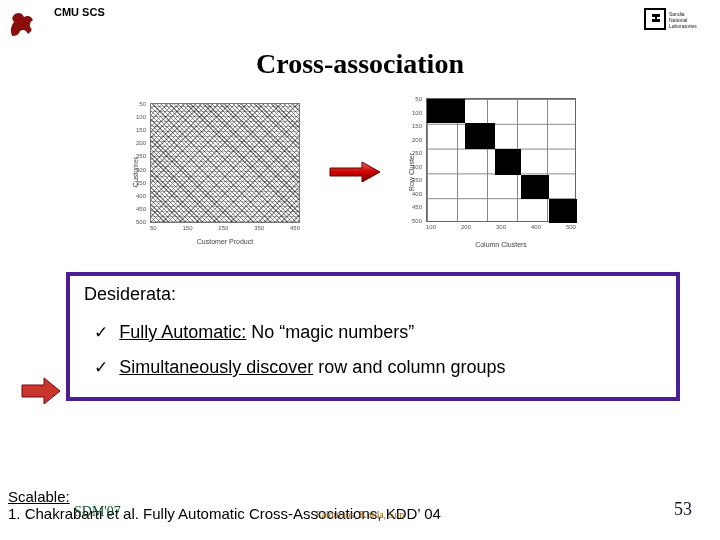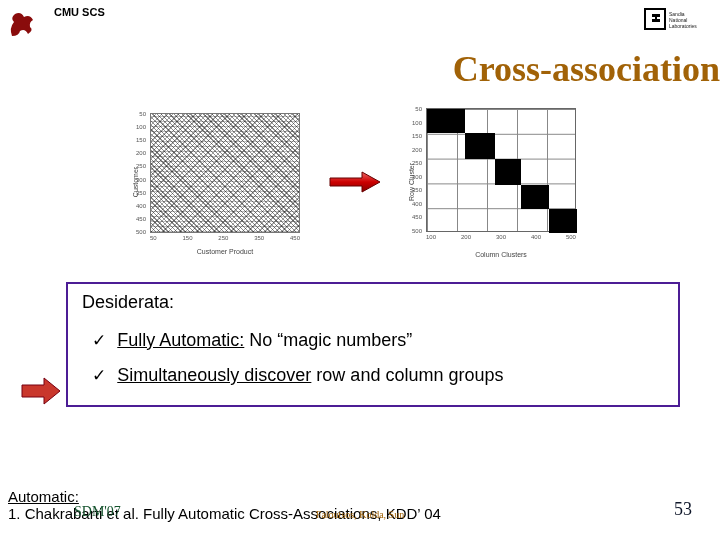--- a/index.html
+++ b/index.html
@@ -36,24 +36,24 @@
     top: 8px;
     width: 32px;
     height: 32px;
   }
   .sandia {
     width: 62px;
     height: 28px;
   }
   .title {
     font-family: "Times New Roman", serif;
-    font-size: 36px;
+    font-size: 28px;
     font-weight: bold;
-    color: #a16207;
-    text-align: right;
+    color: #000000;
+    text-align: center;
     margin: 4px 0 12px 0;
   }
   .figure-row {
     display: flex;
     justify-content: center;
     align-items: center;
     gap: 14px;
     margin: 0 0 20px 0;
   }
   .matrix-left {
@@ -179,21 +179,21 @@
     position: absolute;
     left: 30px;
     bottom: 4px;
     width: 150px;
     text-align: center;
     font-size: 7px;
     color: #444;
   }
   .desiderata-box {
     margin: 0 40px 0 66px;
-    border: 2px solid #4c1d95;
+    border: 4px solid #4c1d95;
     padding: 8px 16px 12px 14px;
   }
   .desiderata-box .heading {
     font-size: 18px;
     margin-bottom: 10px;
   }
   .desiderata-box ul {
     list-style: none;
     padding: 0 0 0 10px;
     margin: 0;
@@ -362,19 +362,19 @@
       <u>Fully Automatic:</u><span> No “magic numbers”</span>
     </li>
     <li>
       <span class="check">✓</span>
       <u>Simultaneously discover</u><span> row and column groups</span>
     </li>
   </ul>
 </div>
 
 <div class="reference">
-  <span class="ref-heading">Automatic:</span><br>
+  <span class="ref-heading">Scalable:</span><br>
   <span>1.  Chakrabarti et al. Fully Automatic Cross-Associations, KDD’ 04</span>
 </div>
 
 <div class="footer-left">SDM'07</div>
 <div class="footer-center">Faloutsos, Kolda, Sun</div>
 <div class="page-num">53</div>
 
 </body></html>

